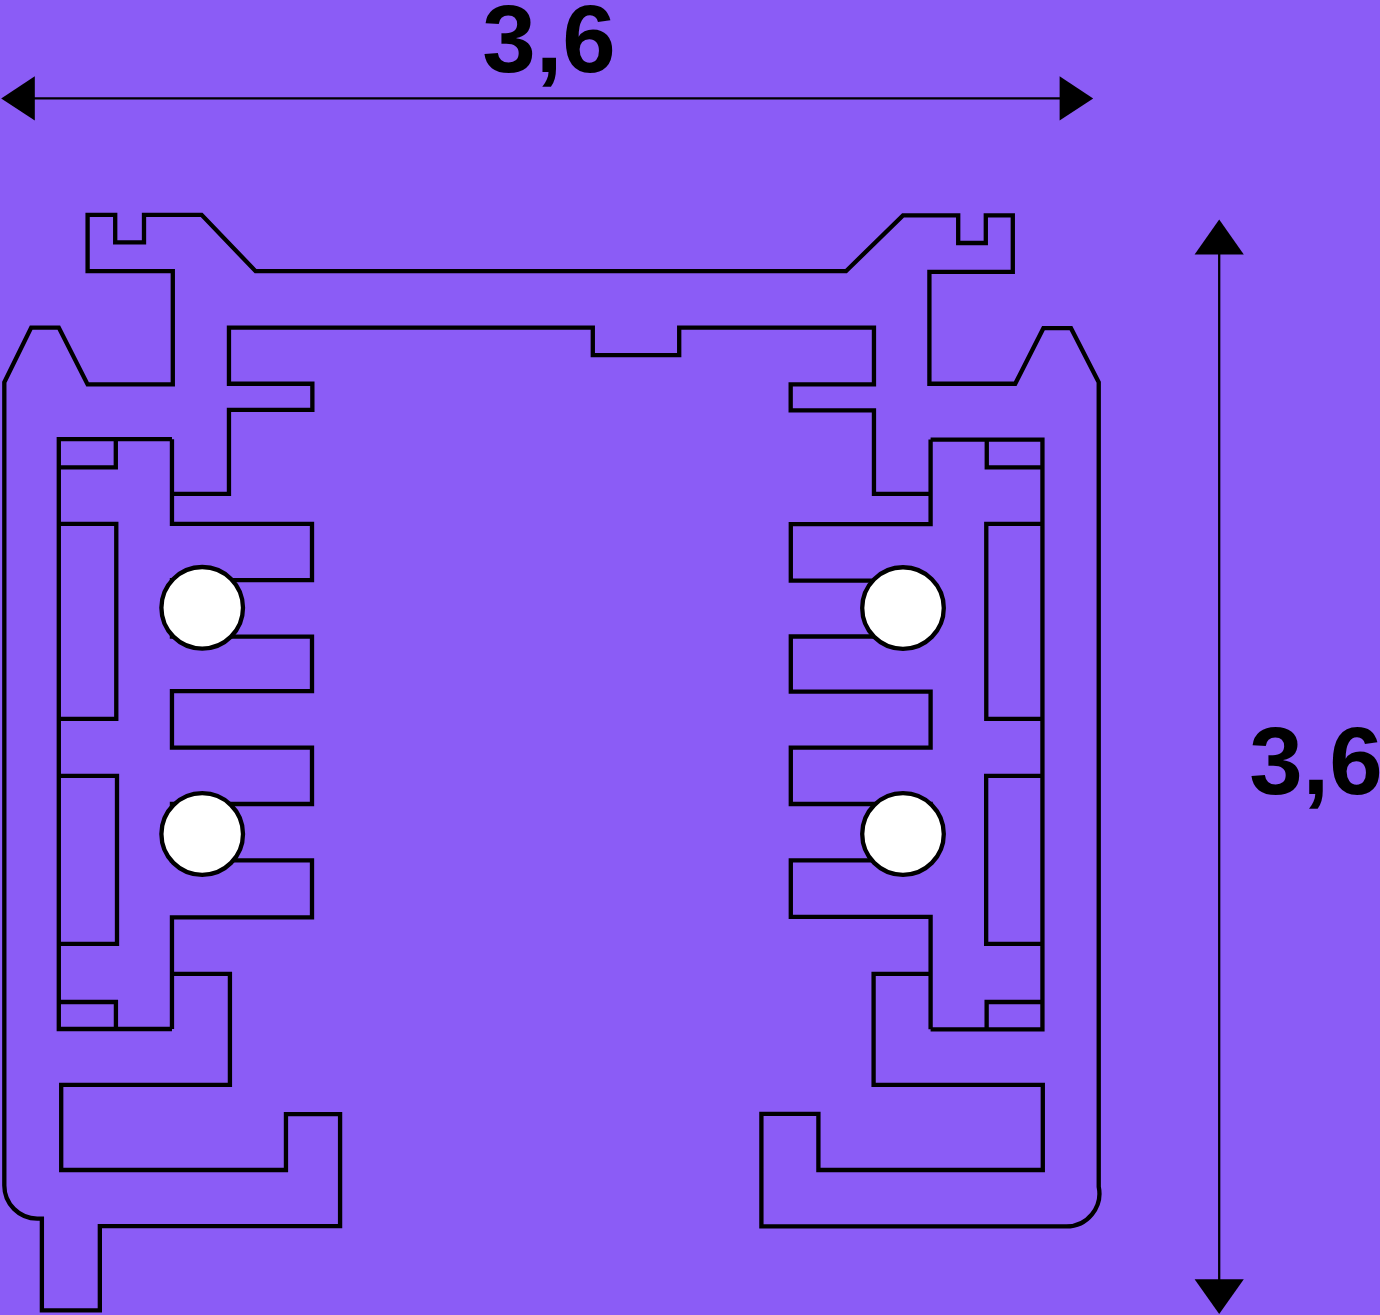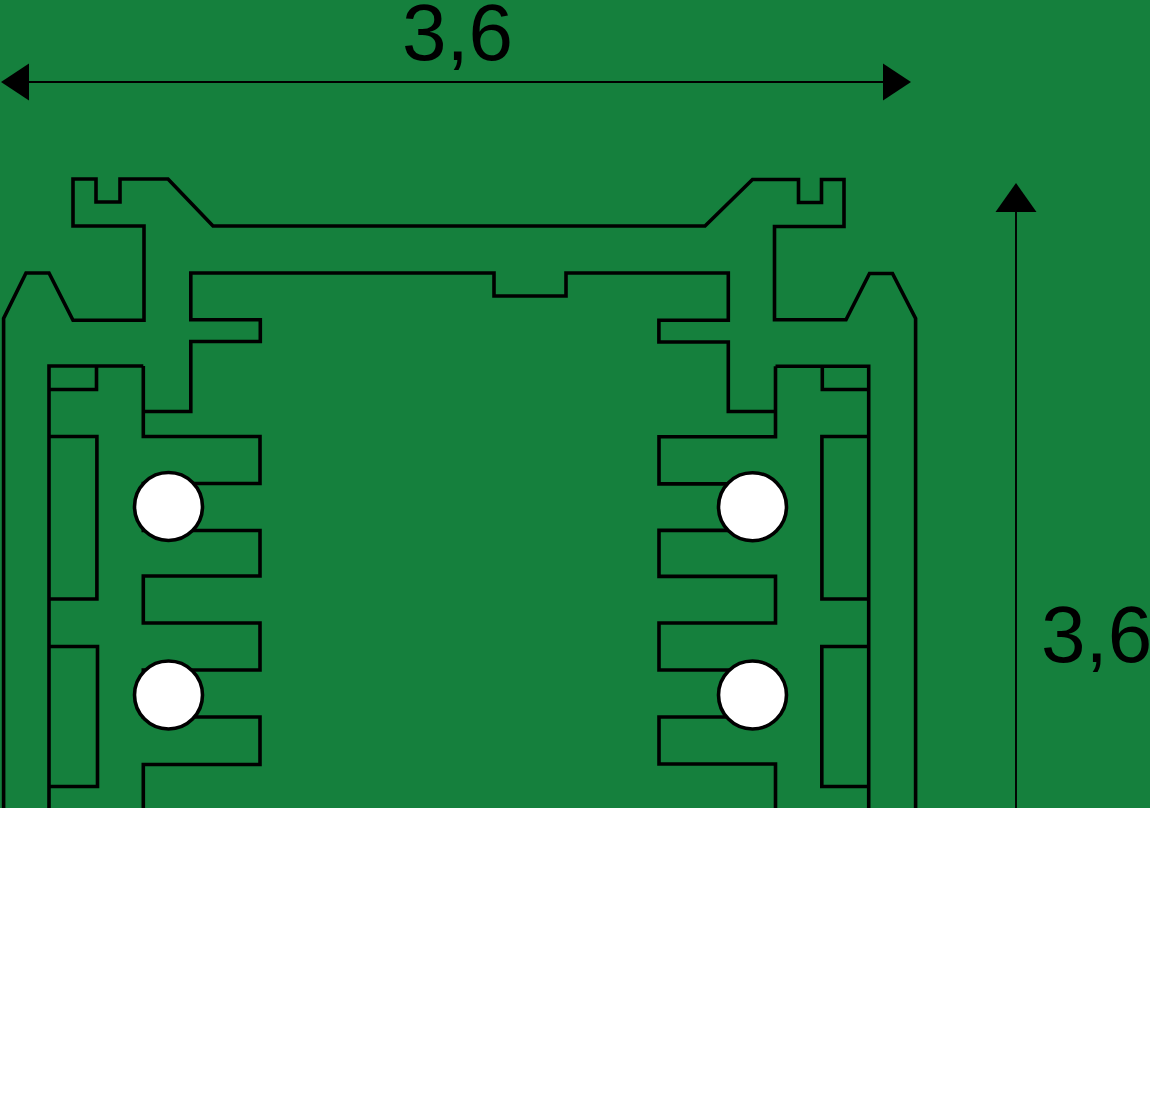--- a/index.html
+++ b/index.html
@@ -1,16 +1,16 @@
 <!DOCTYPE html>
 <html><head>
 <meta charset="utf-8">
 <style>
   html,body{margin:0;padding:0;background:#ffffff;}
-  .page{position:relative;width:1150px;height:808px;background:#15803d;overflow:hidden;}
+  .page{position:relative;width:1150px;height:1096px;background:#8b5cf6;overflow:hidden;font-weight:bold;}
   svg{display:block;}
   text{font-family:"Liberation Sans", sans-serif;fill:#000;}
 </style>
 </head>
 <body>
 <div class="page">
 <svg width="1150" height="1096" viewBox="0 0 1150 1096" fill="none" stroke="#000000" stroke-width="3.6" stroke-linejoin="miter" stroke-miterlimit="6">
 
   <g stroke-width="1.9">
     <path d="M 4 82 L 909 82"></path>

